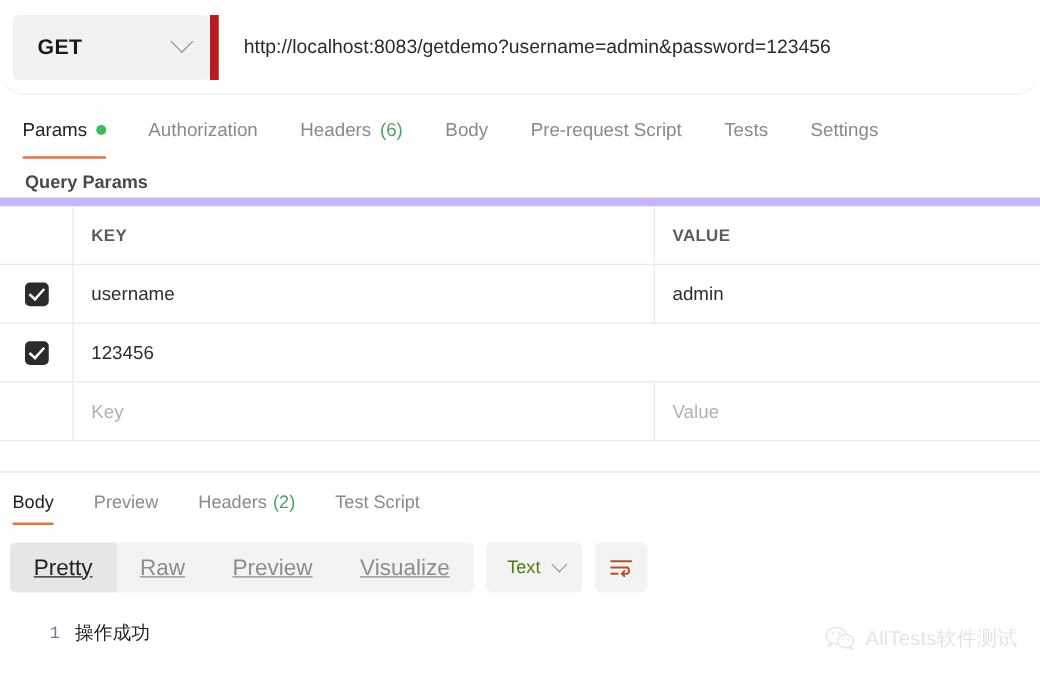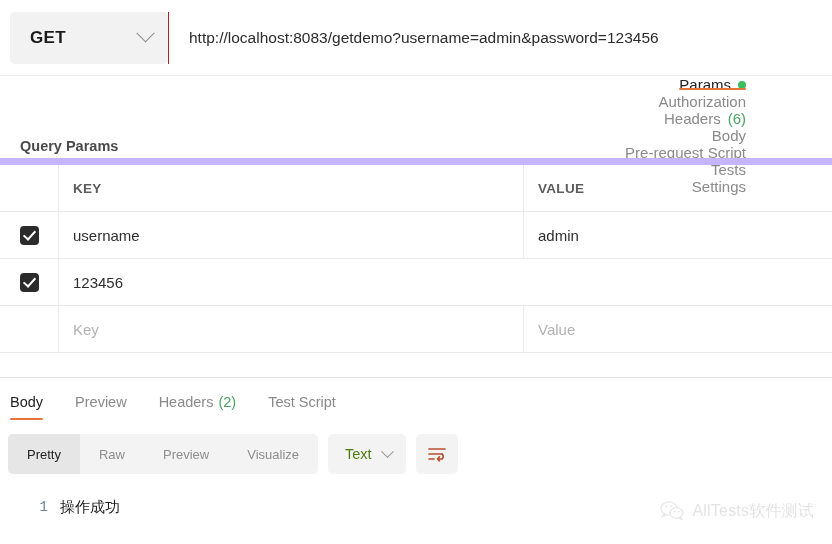--- a/index.html
+++ b/index.html
@@ -28,20 +28,21 @@
   .url-bar {
     position: absolute;
     left: 0; top: 0;
     width: 832px;
     height: 76px;
     display: flex;
     align-items: center;
     padding: 12px 0 12px 10px;
     background: #ffffff;
     border-bottom: 1px solid #ededed;
+    border-radius: 20px;
   }
 
   .method-select {
     width: 158px;
     height: 52px;
     background: #f2f2f2;
     border-radius: 5px;
     display: flex;
     align-items: center;
     justify-content: space-between;
@@ -67,37 +68,36 @@
 
   .url-field {
     flex: 1 1 auto;
     height: 52px;
     display: flex;
     align-items: center;
     padding-left: 20px;
     font-size: 15.5px;
     color: #2c2c2c;
     background: #ffffff;
-    border-left: 1px solid #b91c1c;
+    border-left: 7px solid #b91c1c;
     cursor: text;
     white-space: nowrap;
     overflow: hidden;
   }
 
   
   .req-tabs {
     position: absolute;
     left: 0; top: 76px;
     width: 763px;
     height: 56px;
     display: flex;
-    align-items: flex-end;
+    align-items: center;
     padding-left: 18px;
     background: #ffffff;
-    flex-direction: column;
   }
 
   .tab {
     position: relative;
     height: 52px;
     display: flex;
     align-items: center;
     gap: 7px;
     padding: 0 17px;
     font-size: 15px;
@@ -260,24 +260,25 @@
     background: #f3f3f3;
     border-radius: 5px;
     height: 40px;
     overflow: hidden;
   }
 
   .seg-item {
     display: flex;
     align-items: center;
     padding: 16px 19px;
-    font-size: 13px;
+    font-size: 18px;
     color: #8d8d8d;
     cursor: pointer;
     white-space: nowrap;
+    text-decoration: underline;
   }
 
   .seg-item.active {
     background: #e6e6e6;
     color: #222222;
   }
 
   .dd {
     height: 40px;
     background: #f3f3f3;

